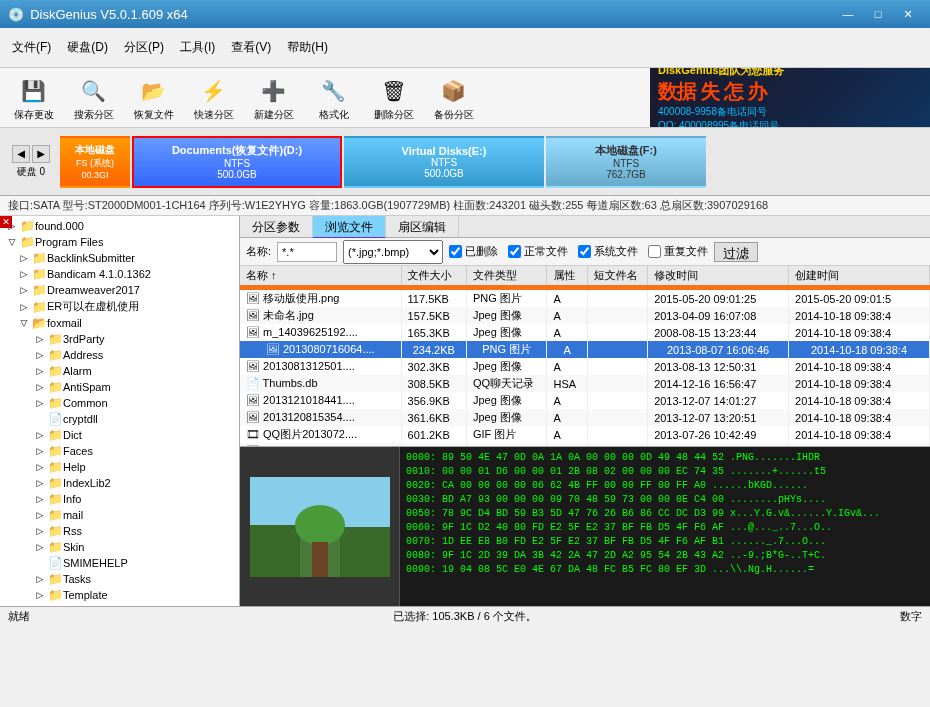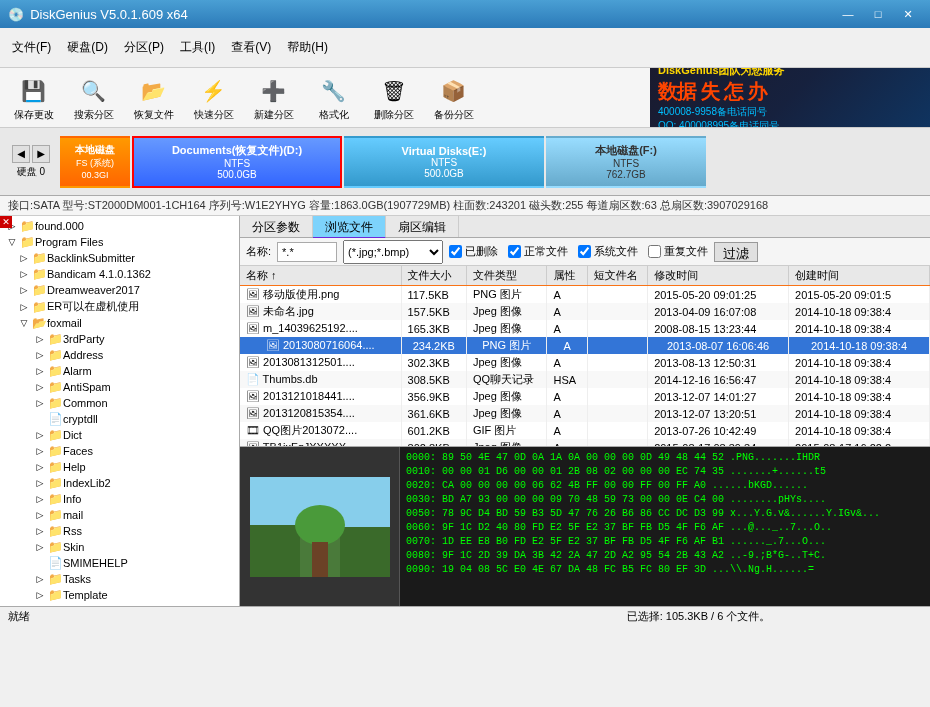--- a/index.html
+++ b/index.html
@@ -59,21 +59,21 @@
     #filebar .name-label { font-size: 11px; }
     #filebar select { font-size: 11px; height: 20px; width: 90px; }
     #filebar .check-group { display: flex; align-items: center; gap: 10px; font-size: 11px; }
     .check-item { display: flex; align-items: center; gap: 3px; cursor: pointer; }
     #filebar .filter-btn { padding: 2px 8px; font-size: 13px; background: #e0e0e0; border: 1px solid #999; cursor: pointer; height: 20px; }
     
     
     #filelist { flex: 1; overflow-y: auto; overflow-x: auto; background: white; }
     #filelist table { width: 100%; border-collapse: collapse; font-size: 11px; }
     #filelist thead { background: #e8e8e8; position: sticky; top: 0; }
-    #filelist th { padding: 2px 6px; text-align: left; border-right: 1px solid #ccc; border-bottom: 1px solid #f97316; white-space: nowrap; font-weight: normal; cursor: pointer; user-select: none; }
+    #filelist th { padding: 2px 6px; text-align: left; border-right: 1px solid #ccc; border-bottom: 5px solid #f97316; white-space: nowrap; font-weight: normal; cursor: pointer; user-select: none; }
     #filelist td { padding: 1px 6px; border-right: 1px solid #eee; white-space: nowrap; overflow: hidden; max-width: 150px; text-overflow: ellipsis; }
     #filelist tr:nth-child(even) { background: #f8f8f8; }
     #filelist tr.selected { background: #3375d7; color: white; }
     #filelist tr.selected td { color: white; text-align: center; }
     
     
     #preview { height: 160px; display: flex; border-top: 1px solid #aaa; background: #1a1a1a; }
     #preview-img { width: 160px; height: 160px; background: #333; display: flex; align-items: center; justify-content: center; border-right: 1px solid #555; overflow: hidden; }
     #preview-img .landscape { width: 140px; height: 100px; background: linear-gradient(to bottom, #87CEEB 0%, #87CEEB 50%, #4a8c3f 50%, #4a8c3f 100%); position: relative; }
     #preview-hex { flex: 1; font-family: 'Courier New', monospace; font-size: 10px; color: #00ff00; background: #1a1a1a; padding: 4px 6px; overflow: hidden; line-height: 1.4; }
@@ -525,13 +525,14 @@
         <div>0080:  9F 1C 2D 39 DA 3B 42 2A  47 2D A2 95 54 2B 43 A2   ..-9.;B*G-..T+C.</div>
         <div>0090:  19 04 08 5C E0 4E 67 DA  48 FC B5 FC 80 EF 3D       ...\\.Ng.H......=</div>
       </div>
     </div>
   </div>
 </div>
 
 <div id="statusbar">
   <div class="status-left">就绪</div>
   <div class="status-mid">已选择: 105.3KB / 6 个文件。</div>
+  <div class="status-right">数字</div>
 </div>
 
 </body></html>

